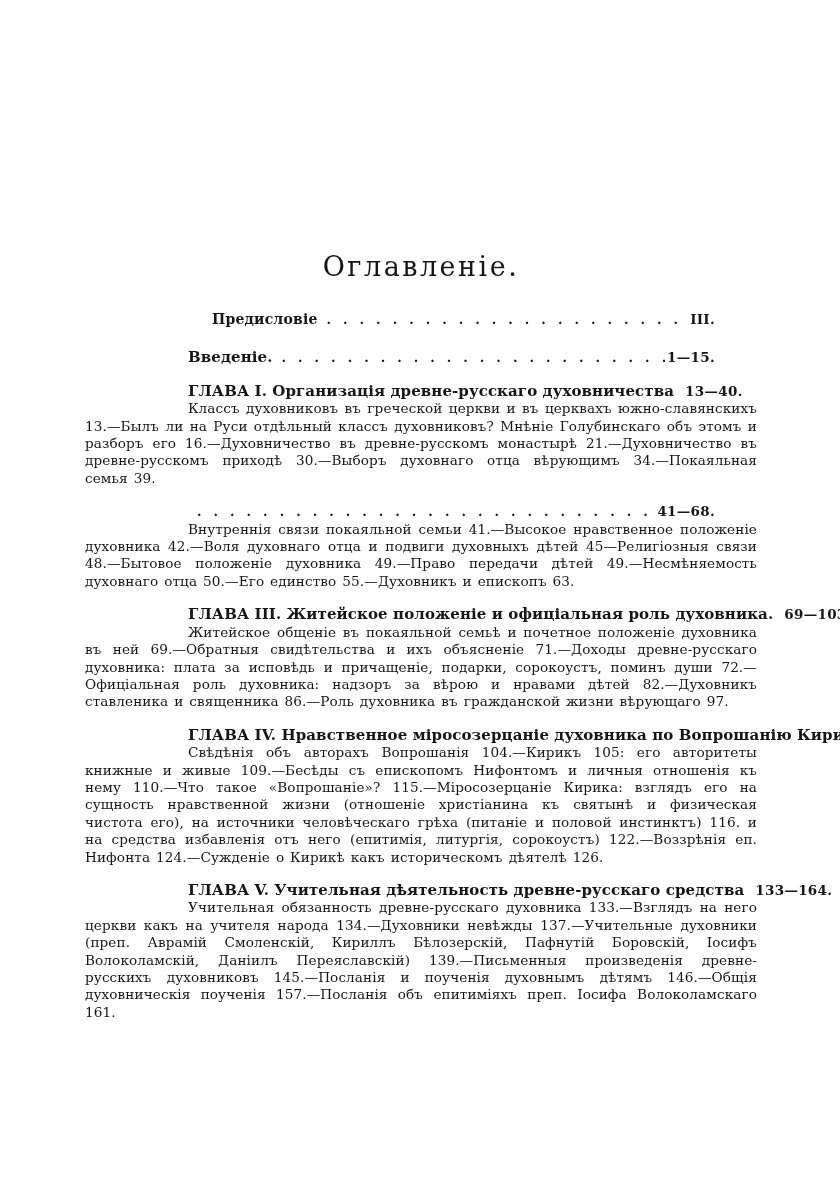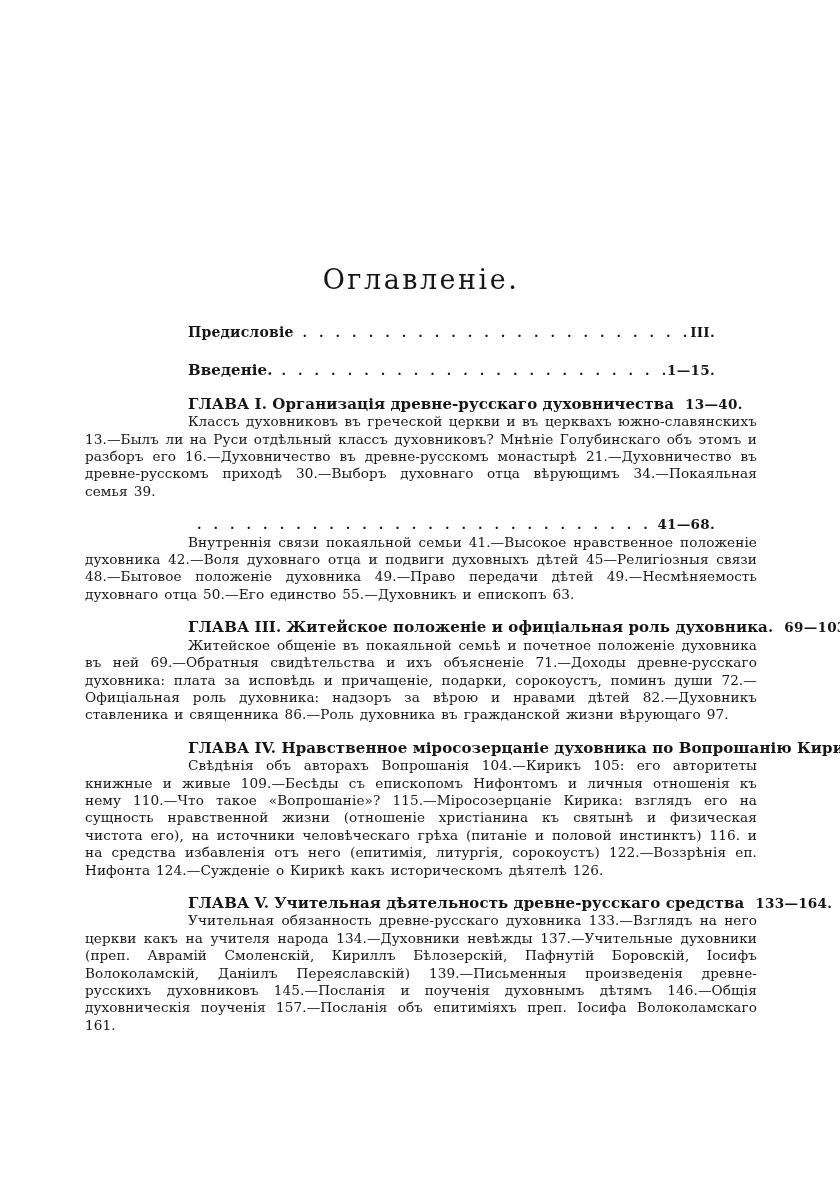--- a/index.html
+++ b/index.html
@@ -4,21 +4,21 @@
 <style>
   html, body { margin: 0; padding: 0; background: #ffffff; }
   .page {
     position: relative;
     width: 840px;
     height: 1191px;
     box-sizing: border-box;
     background: #ffffff;
     color: #161616;
     font-family: "DejaVu Serif", "Liberation Serif", serif;
-    padding: 13px 83px 0 85px;
+    padding: 0 83px 0 85px;
     overflow: hidden;
   }
   .title {
     margin: 250px 0 0 0;
     text-align: center;
     font-size: 27px;
     font-weight: 400;
     letter-spacing: 2.5px;
     line-height: 34px;
   }
@@ -29,20 +29,21 @@
     padding-left: 103px;
     padding-right: 42px;
     line-height: 17.4px;
   }
   .front-list .row + .row { margin-top: 21px; }
   .entry-label {
     font-weight: bold;
     font-size: 14px;
     white-space: nowrap;
     letter-spacing: 0.2px;
+    margin-left: 24px;
   }
   .heading-label {
     font-weight: bold;
     font-size: 15px;
     white-space: nowrap;
     letter-spacing: 0.1px;
   }
   .leader {
     flex: 1 1 auto;
     min-width: 0;

